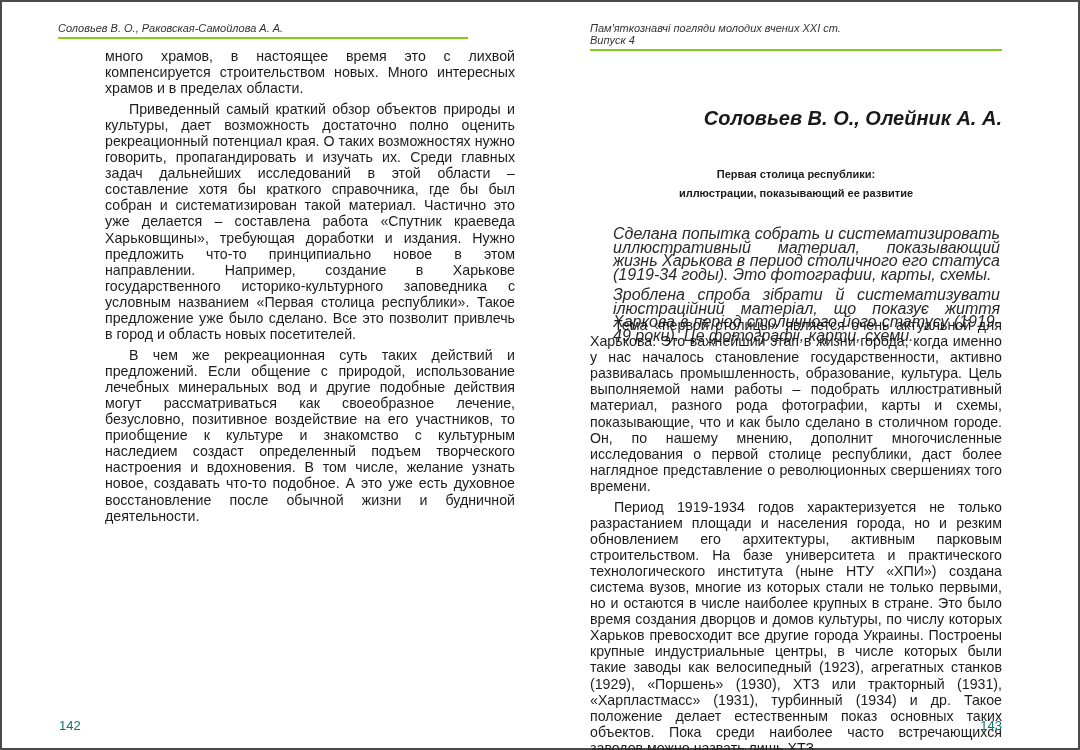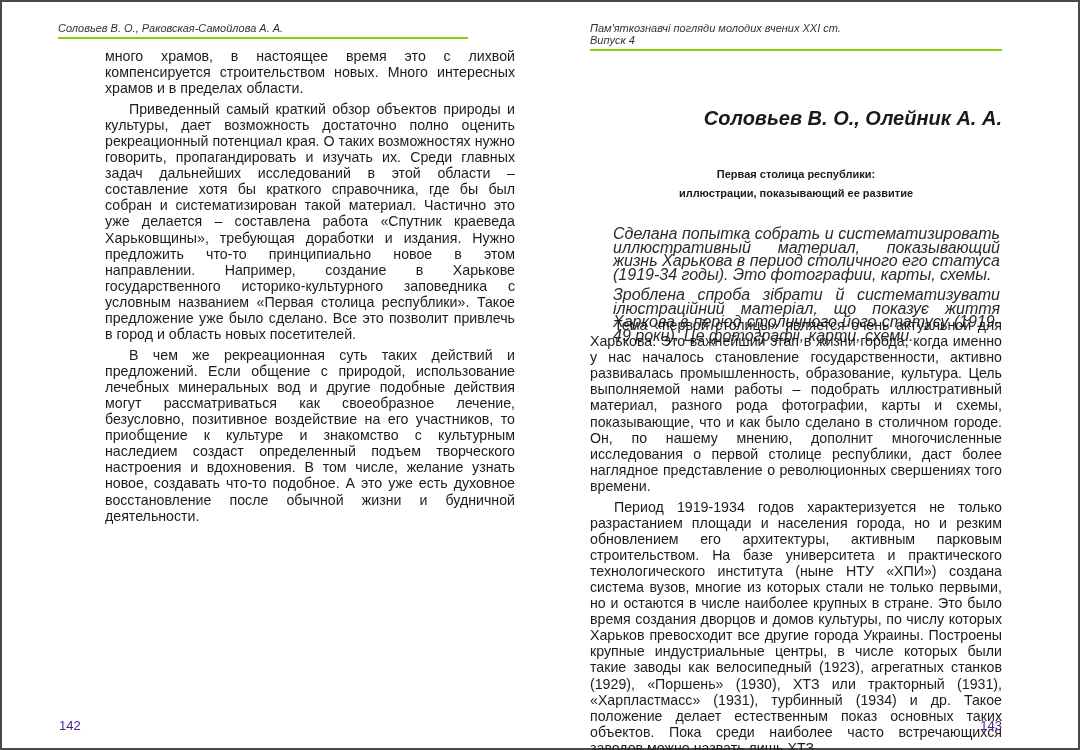--- a/index.html
+++ b/index.html
@@ -47,21 +47,21 @@
     text-align: center; font-weight: bold; font-size: 11px; line-height: 19px;
   }
   .abstract {
     position: absolute; left: 73px; width: 387px; top: 225px;
     font-style: italic; font-size: 16px; line-height: 13.5px;
     text-align: justify; color: #2a2a2a;
   }
   .abstract p { margin: 0 0 7px 0; }
   .right .body-text { top: 315px; }
   .page-number {
-    position: absolute; top: 716px; font-size: 13px; color: #4c1d95;
+    position: absolute; top: 716px; font-size: 13px; color: #0f766e;
   }
   .left .page-number { left: 57px; }
   .right .page-number { right: 76px; }
 </style>
 </head>
 <body>
 
 <div class="spread">
 
   <div class="page left">

